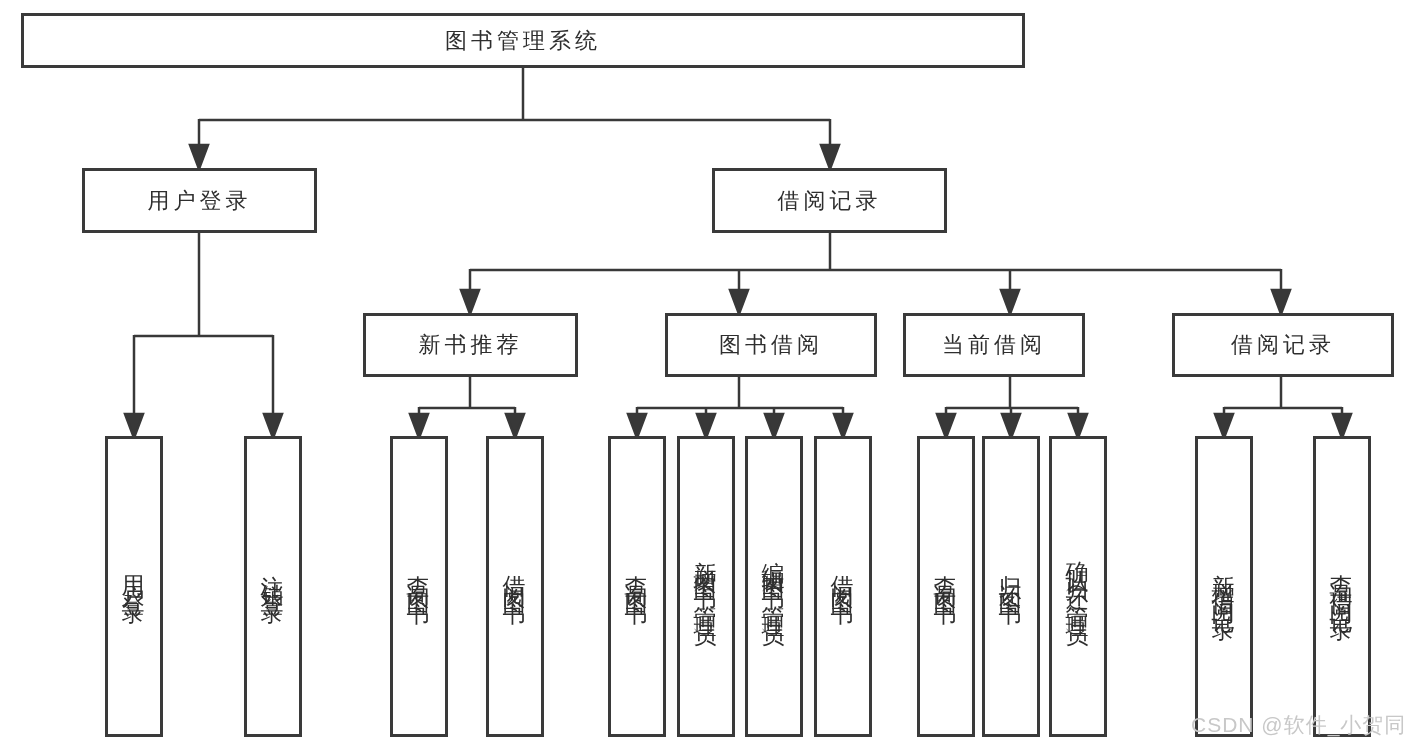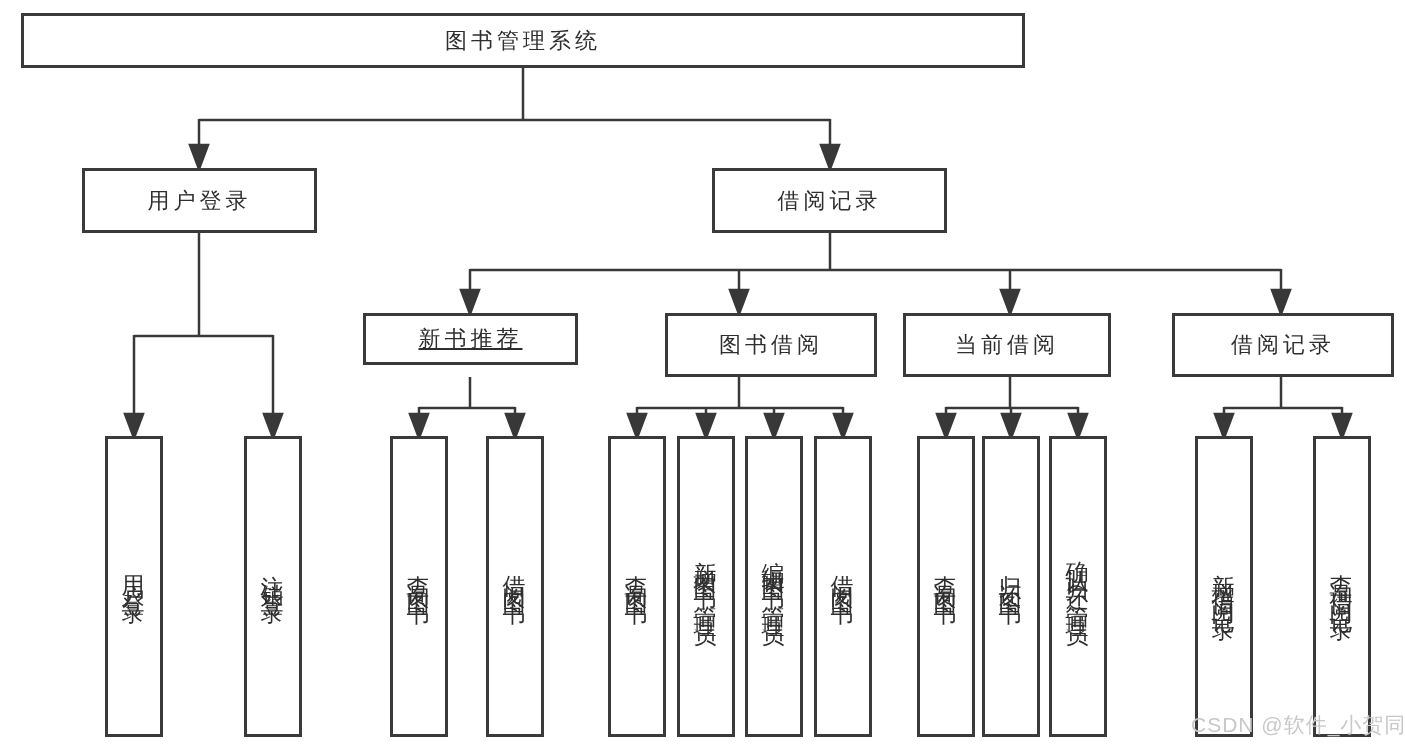--- a/index.html
+++ b/index.html
@@ -142,23 +142,23 @@
       <line x1="1342" y1="407" x2="1342" y2="420"></line>
       <polygon points="1333,414 1351,414 1342,438"></polygon>
     </g>
   </svg>
 
   <div class="box hbox" style="left:21px; top:13px; width:1004px; height:55px;">图书管理系统</div>
 
   <div class="box hbox" style="left:82px; top:168px; width:235px; height:65px;">用户登录</div>
   <div class="box hbox" style="left:712px; top:168px; width:235px; height:65px;">借阅记录</div>
 
-  <div class="box hbox" style="left:363px; top:313px; width:215px; height:52px;text-decoration:underline;">新书推荐</div>
+  <div class="box hbox" style="left:363px; top:313px; width:215px; height:64px;">新书推荐</div>
   <div class="box hbox" style="left:633px; top:313px; width:212px; height:64px;margin-left:32px;">图书借阅</div>
-  <div class="box hbox" style="left:903px; top:313px; width:208px; height:64px;font-family:Liberation Mono, monospace;">当前借阅</div>
+  <div class="box hbox" style="left:903px; top:313px; width:182px; height:64px;font-family:Liberation Mono, monospace;">当前借阅</div>
   <div class="box hbox" style="left:1172px; top:313px; width:222px; height:64px;">借阅记录</div>
 
   <div class="box vbox" style="left:105px;">
     <span class="vtext short">用户登录</span>
   </div>
   <div class="box vbox" style="left:244px;">
     <span class="vtext short">注销登录</span>
   </div>
 
   <div class="box vbox" style="left:390px;">

